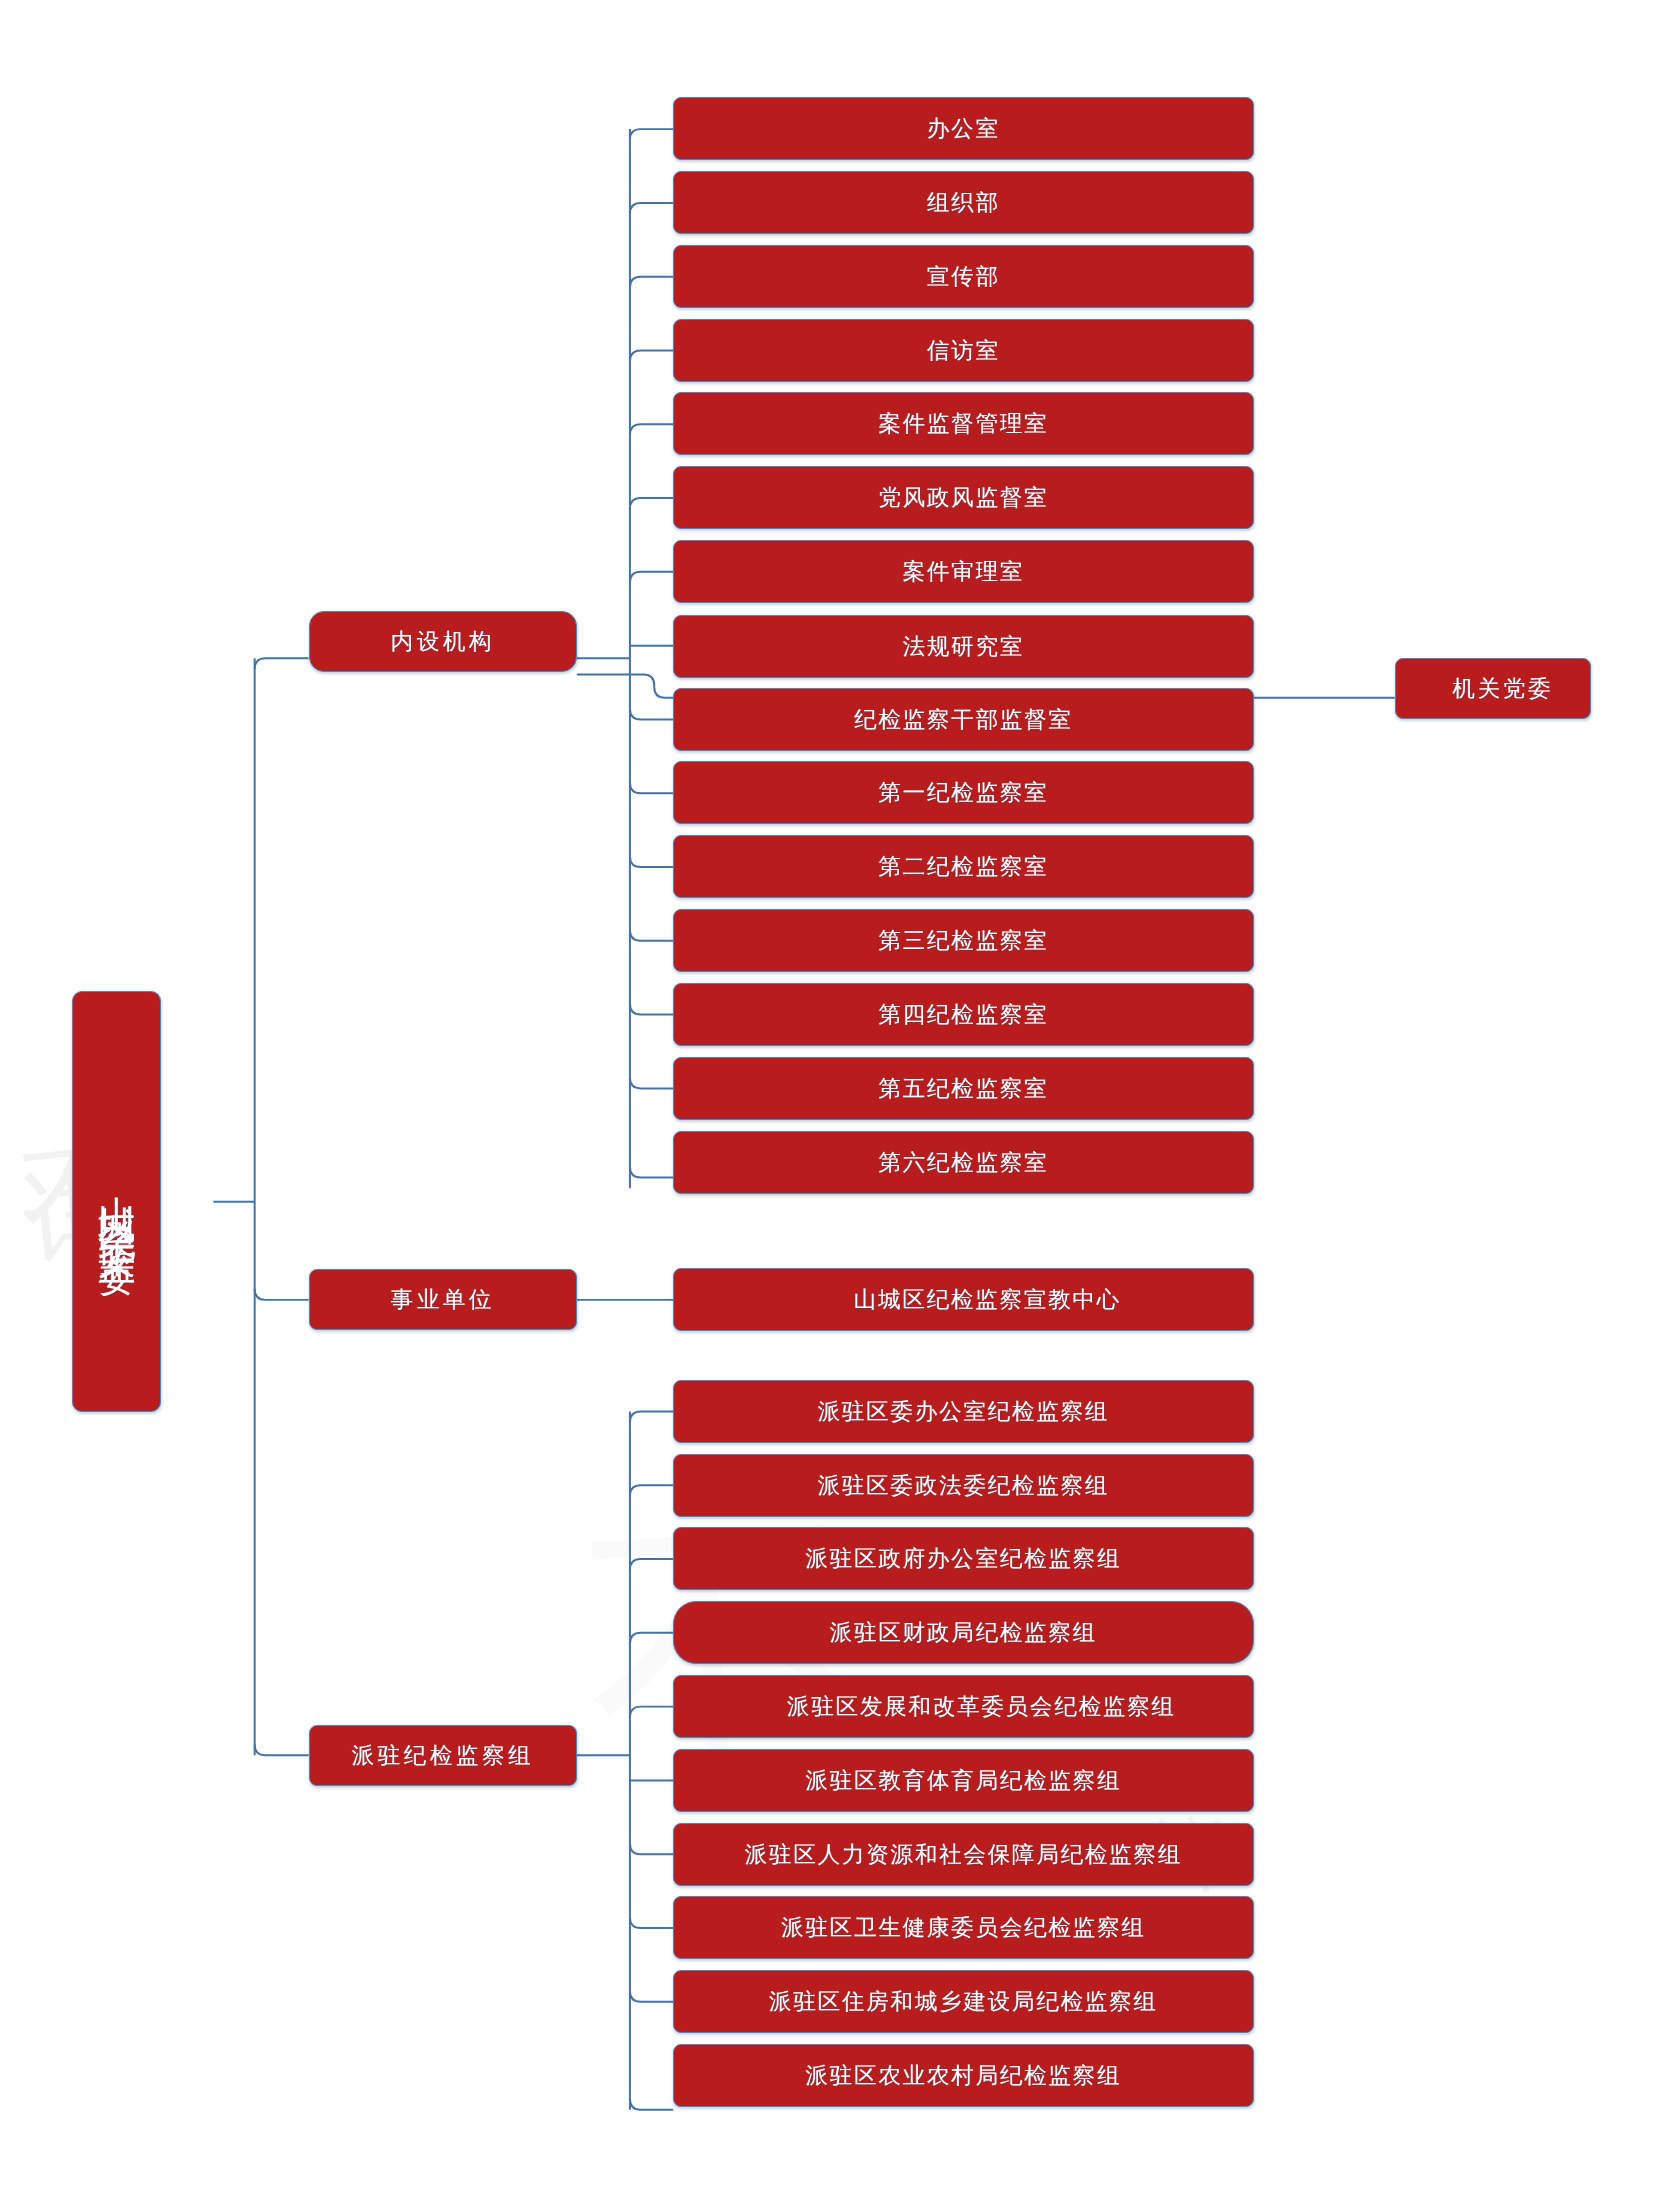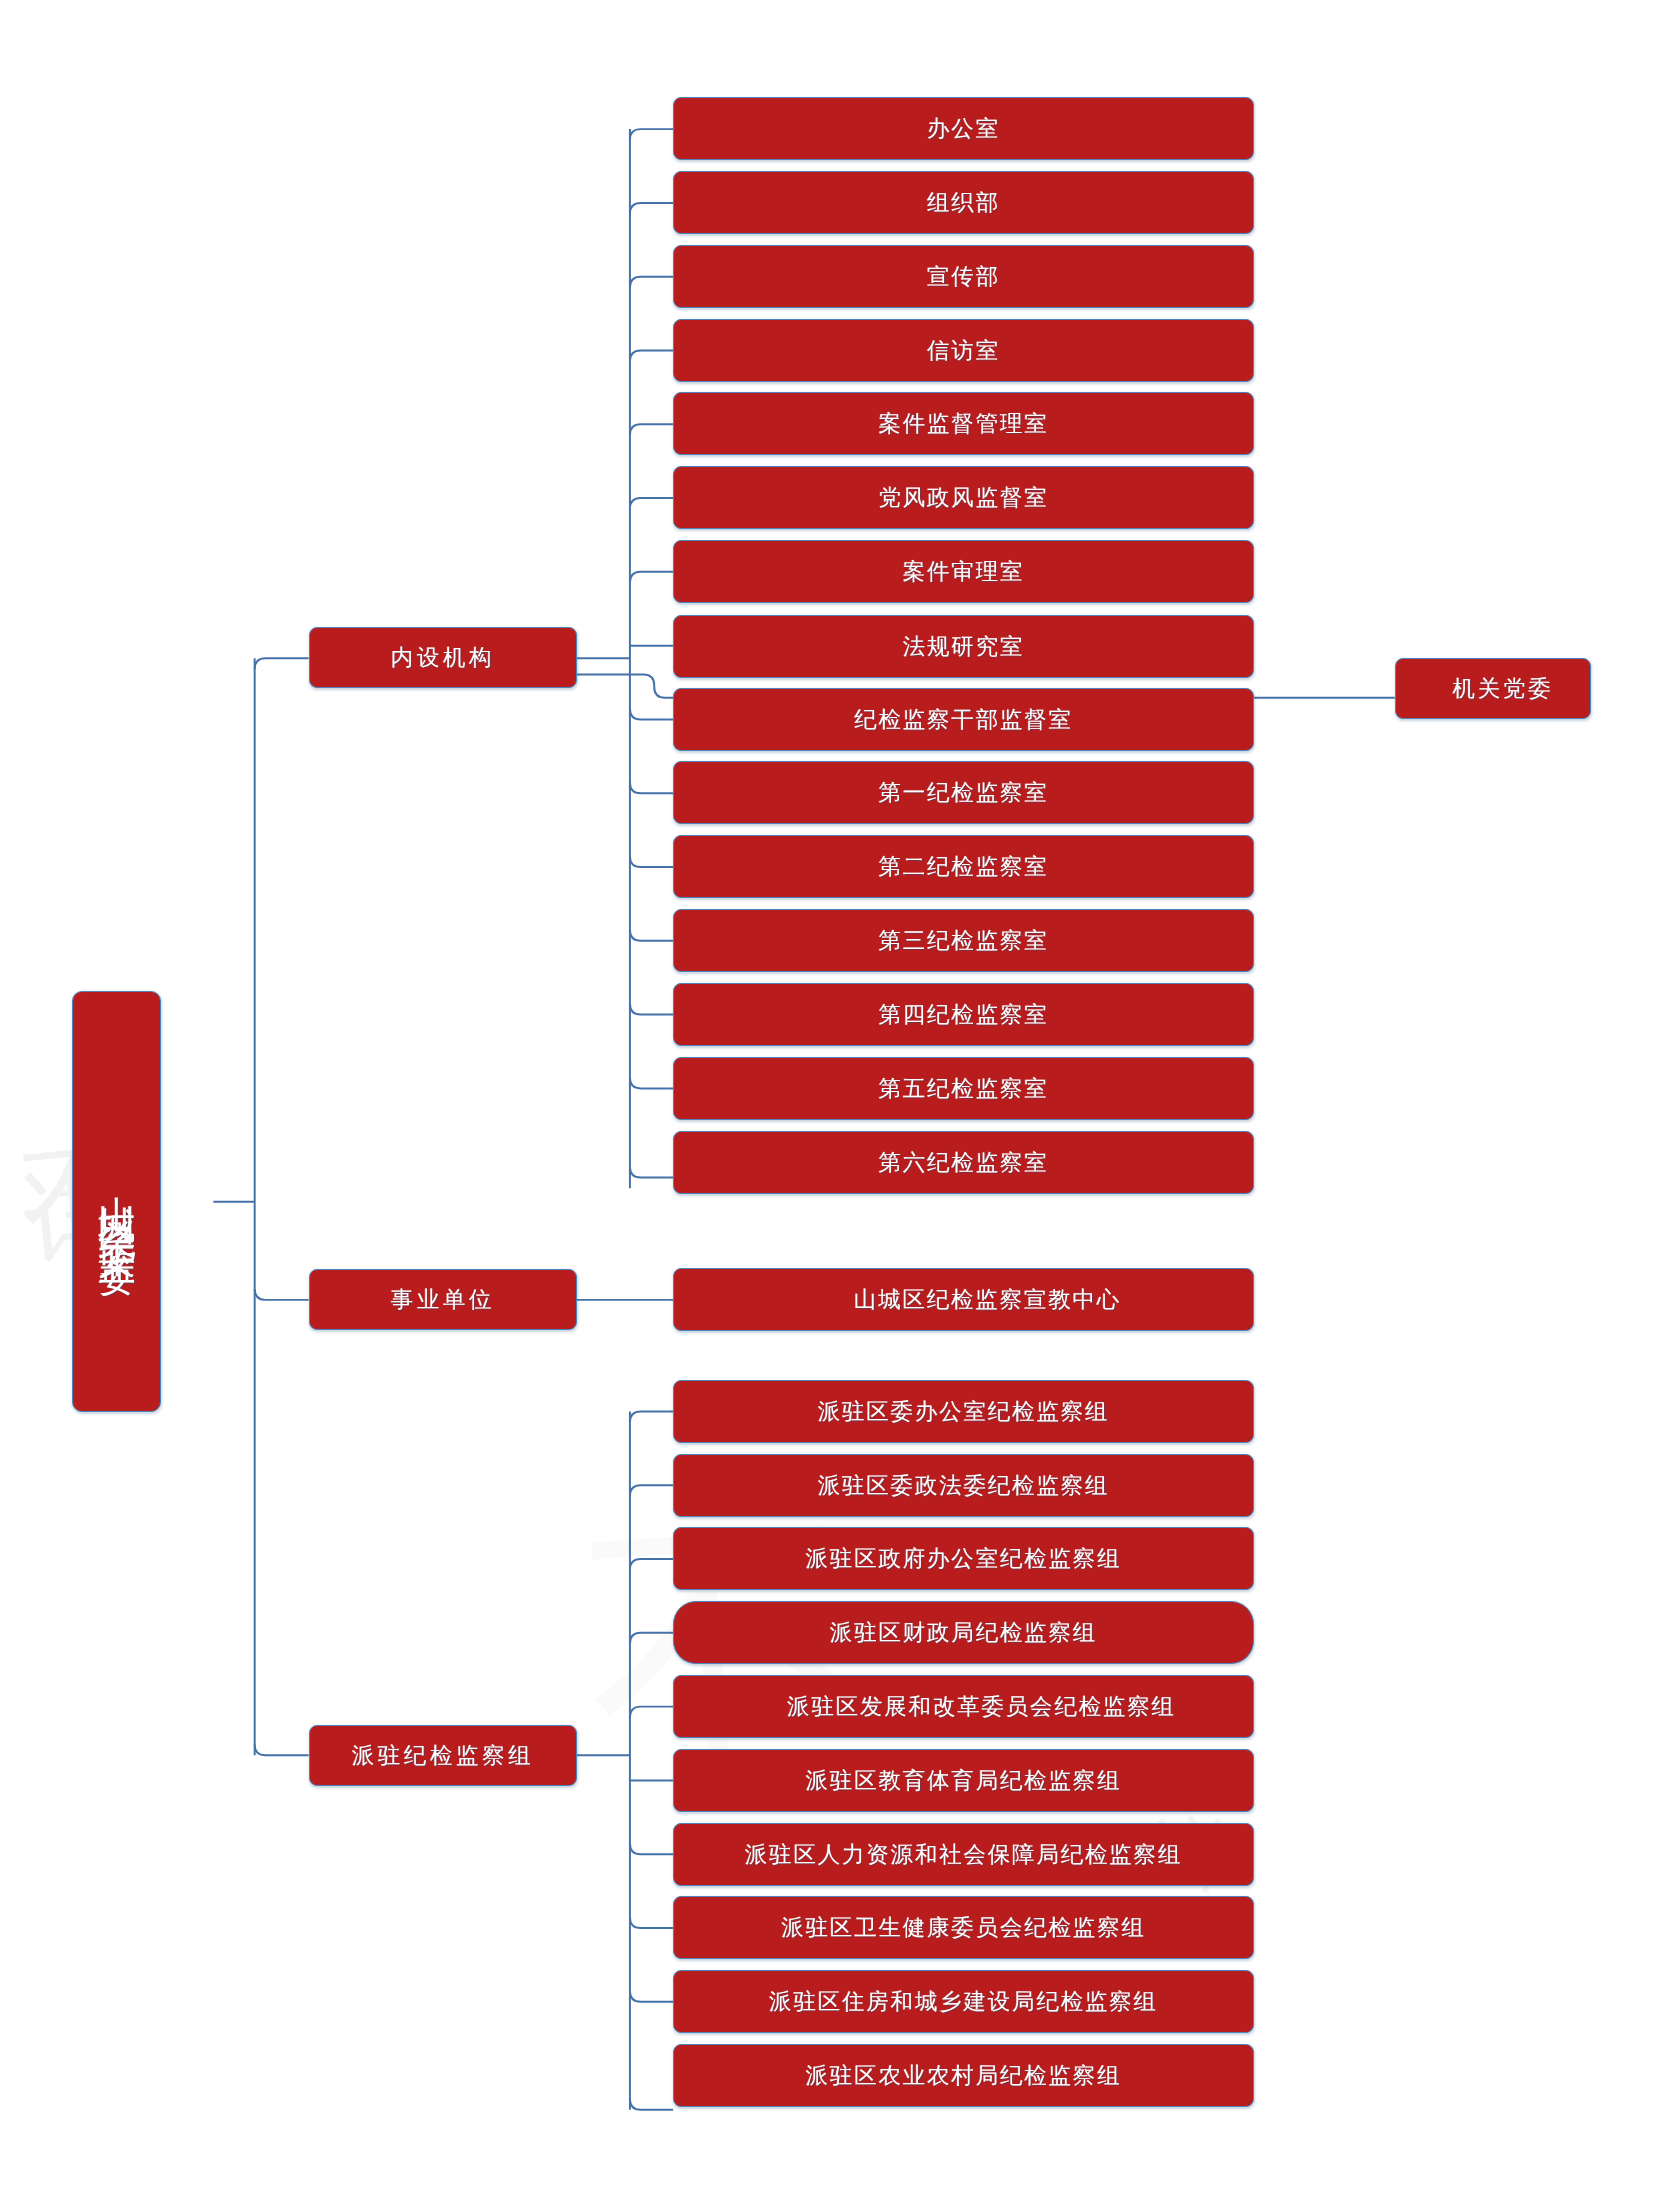--- a/index.html
+++ b/index.html
@@ -146,21 +146,21 @@
     <path d="M700 1908 Q700 1896 712 1896 L748 1896"></path>
     <path d="M700 1978 Q700 1978 712 1978 L748 1978"></path>
     <path d="M700 2048 Q700 2060 712 2060 L748 2060"></path>
     <path d="M700 2130 Q700 2142 712 2142 L748 2142"></path>
     <path d="M700 2212 Q700 2224 712 2224 L748 2224"></path>
     <path d="M700 2332 Q700 2344 712 2344 L748 2344"></path>
   </svg>
 
   <div class="node root-node" style="left:72px; top:991px; width:89px; height:421px;">山城区纪委监委</div>
 
-  <div class="node branch-node" style="left:309px; top:627px; width:268px; height:61px;">内设机构</div>
+  <div class="node branch-node" style="left:309px; top:611px; width:268px; height:61px;border-radius:15px;">内设机构</div>
 
   <div class="node branch-node" style="left:309px; top:1269px; width:268px; height:61px;">事业单位</div>
 
   <div class="node branch-node" style="left:309px; top:1725px; width:268px; height:61px;">派驻纪检监察组</div>
 
   <div class="node side-node" style="left:1395px; top:658px; width:196px; height:61px;">机关党委</div>
 
   <div class="node leaf-node" style="left:673px; top:97px; width:581px; height:63px;">办公室</div>
   <div class="node leaf-node" style="left:673px; top:171px; width:581px; height:63px;">组织部</div>
   <div class="node leaf-node" style="left:673px; top:245px; width:581px; height:63px;">宣传部</div>

